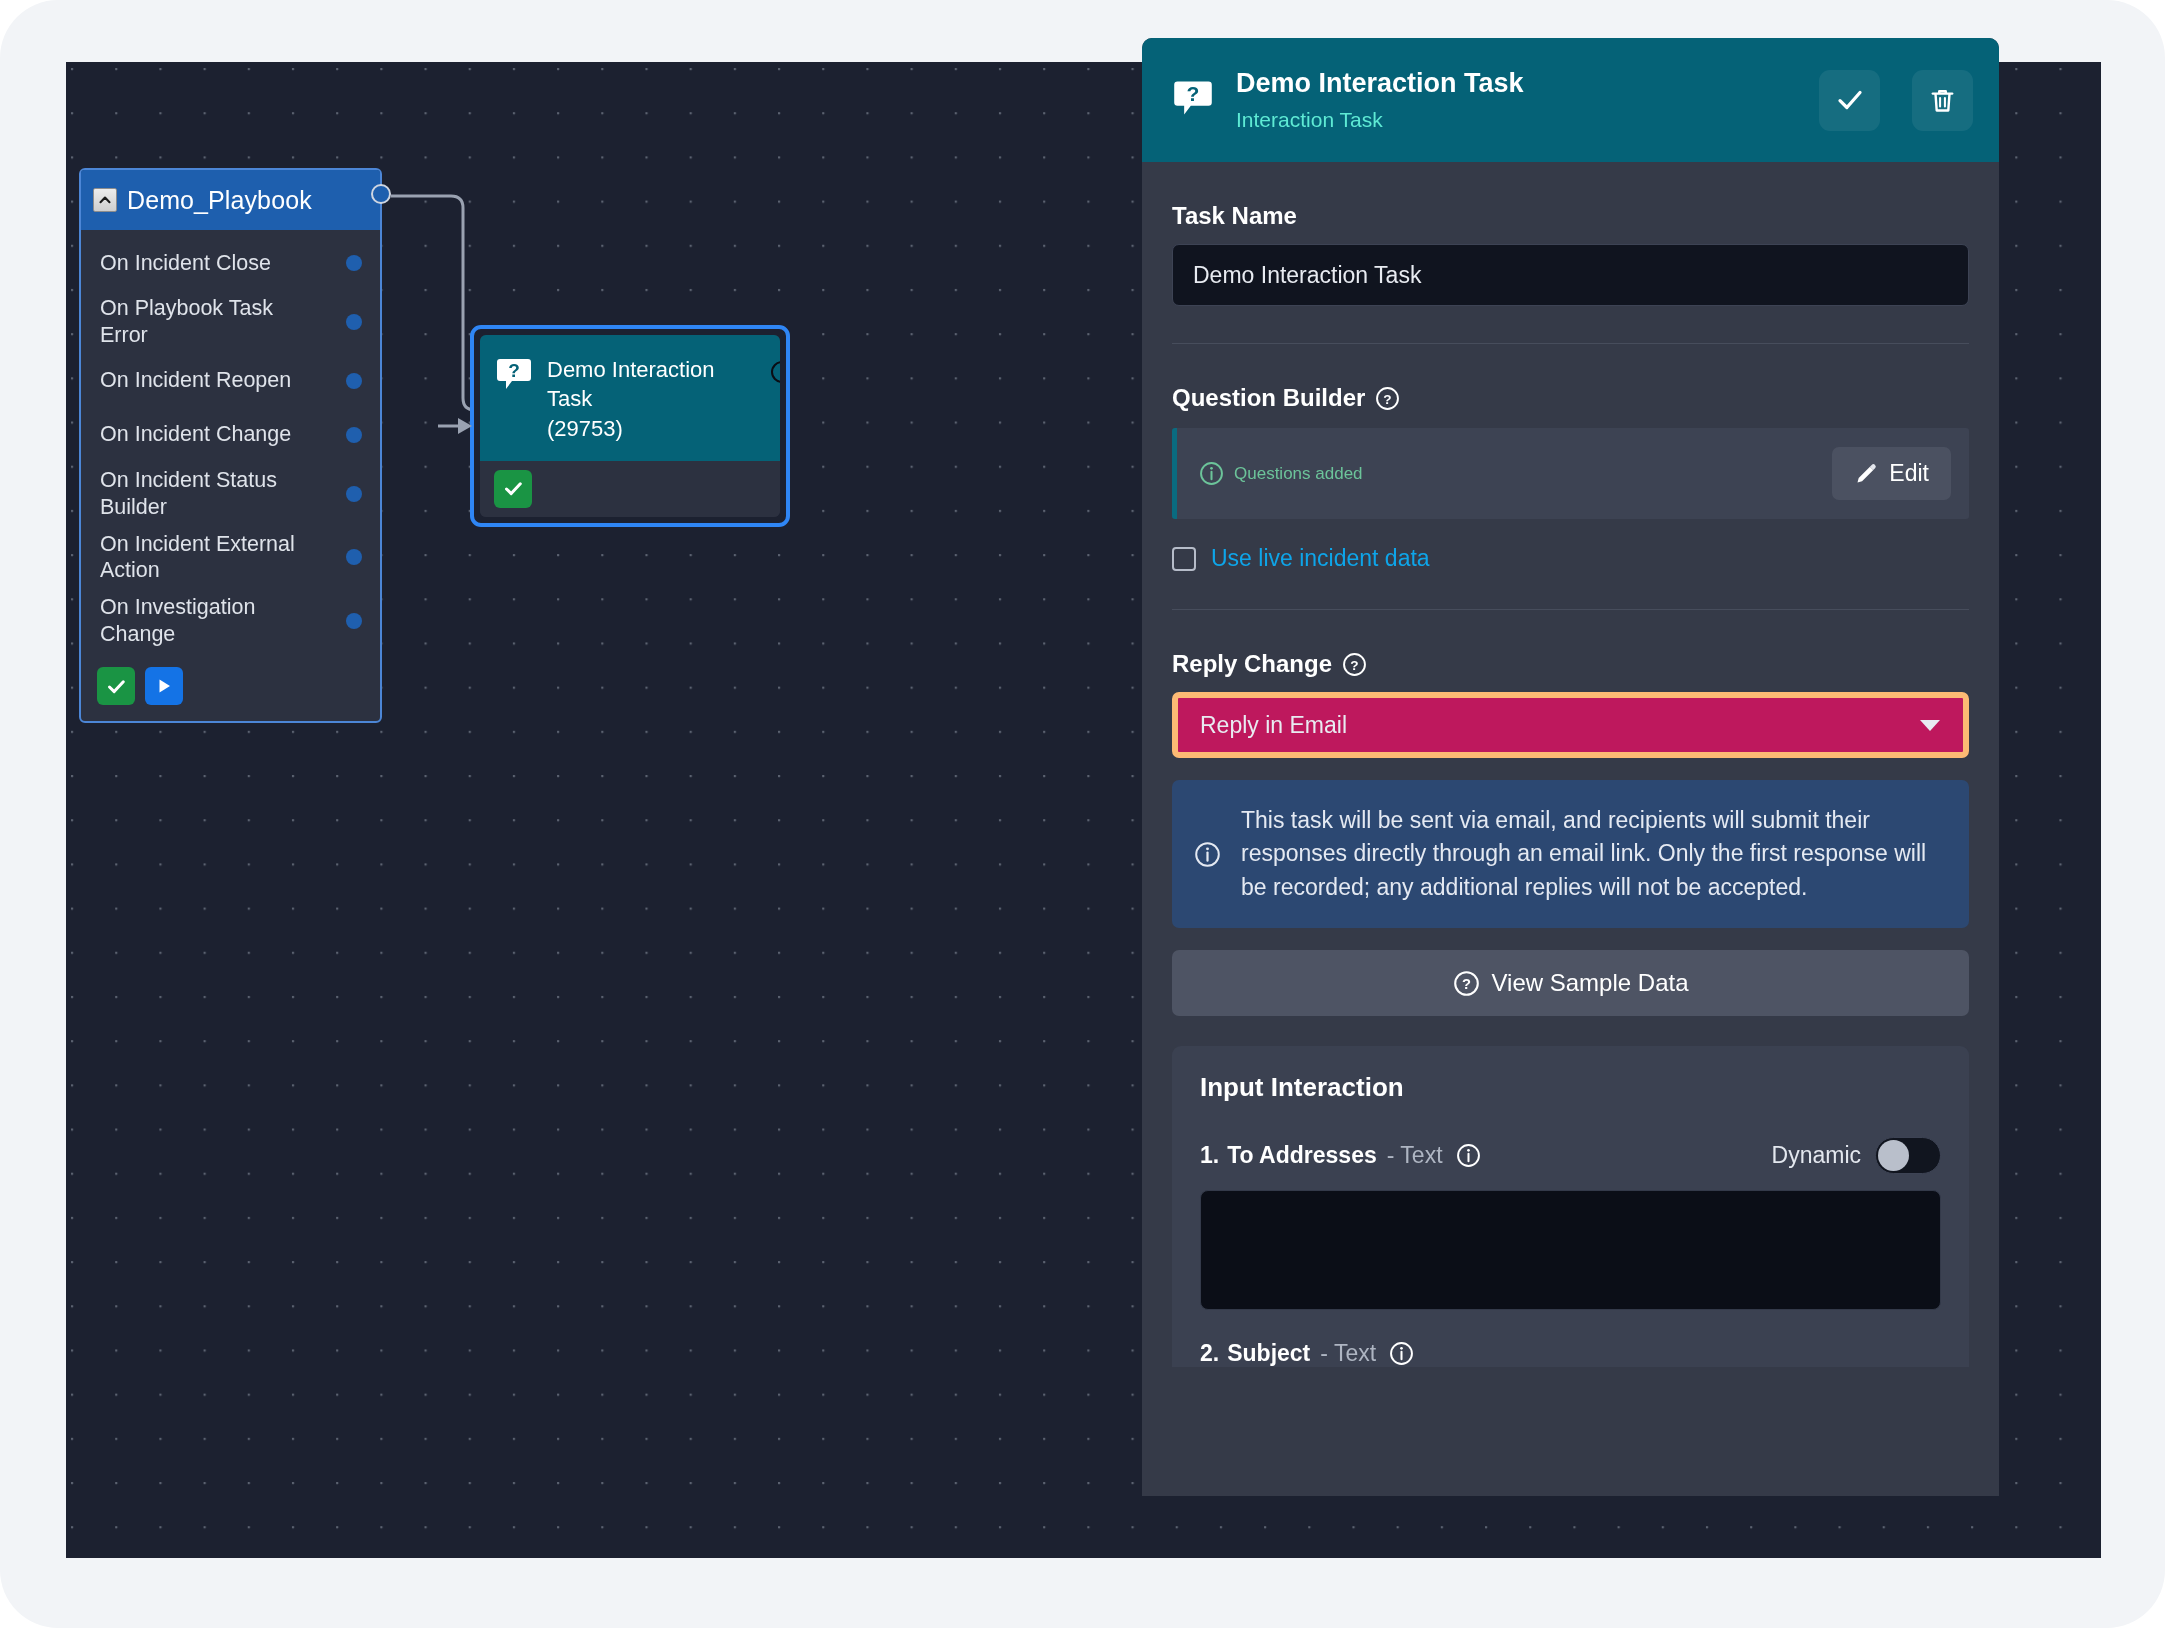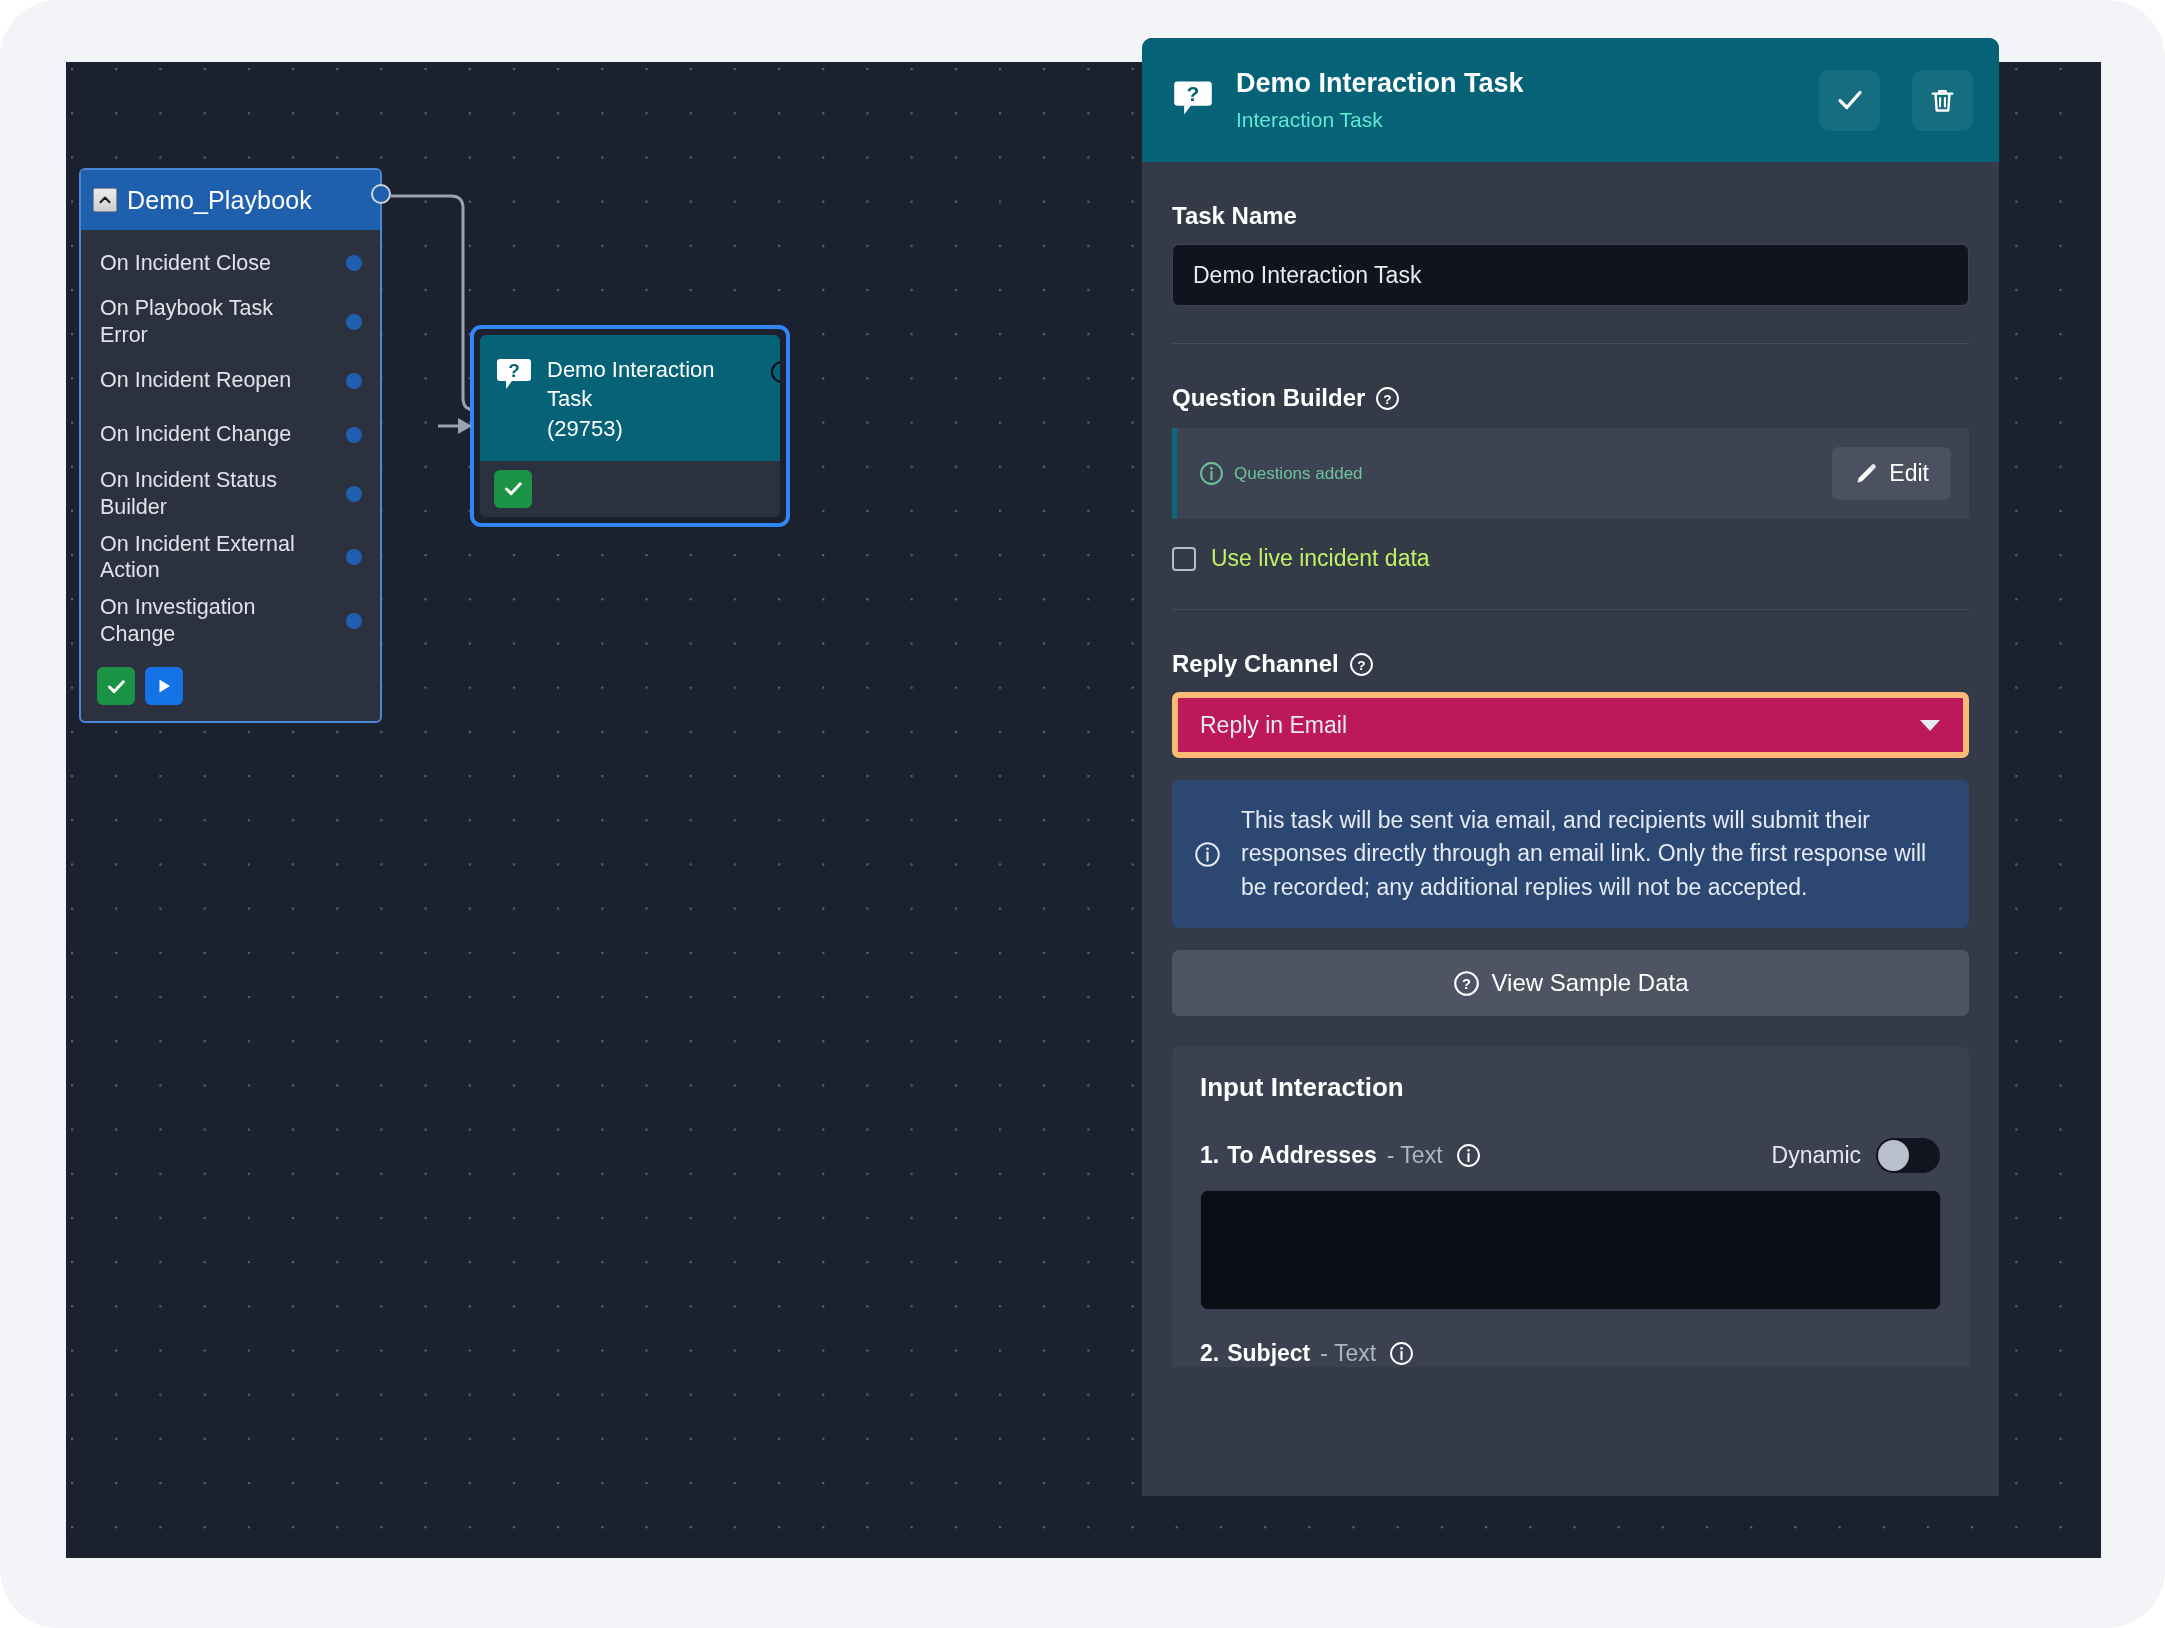--- a/index.html
+++ b/index.html
@@ -264,21 +264,21 @@
     margin-top: 26px;
   }
   .checkbox-box {
     width: 24px; height: 24px;
     border: 2px solid #b6bcc9;
     border-radius: 4px;
     background: transparent;
     box-sizing: border-box;
   }
   .checkbox-label {
-    color: #bef264;
+    color: #0ea5e9;
     font-size: 23px;
   }
 
   .select-input {
     background: #be185d;
     border: 6px solid #fdba74;
     border-radius: 7px;
     height: 66px;
     display: flex; align-items: center;
     padding: 0 22px;
@@ -552,21 +552,21 @@
       </div>
 
       <div class="checkbox-row">
         <span class="checkbox-box"></span>
         <span class="checkbox-label">Use live incident data</span>
       </div>
 
       <div class="divider"></div>
 
       <div class="field-label">
-        <span>Reply Channel</span>
+        <span>Reply Change</span>
         <span class="helpicon">
           <svg width="25" height="25" viewBox="0 0 22 22">
             <circle cx="11" cy="11" r="9.2" fill="none" stroke="#ffffff" stroke-width="1.7"></circle>
             <text x="11" y="15.6" font-family="'Liberation Sans',sans-serif" font-size="12" font-weight="bold" fill="#ffffff" text-anchor="middle">?</text>
           </svg>
         </span>
       </div>
       <div class="select-input">
         <span class="select-value">Reply in Email</span>
         <span style="display:flex;">

